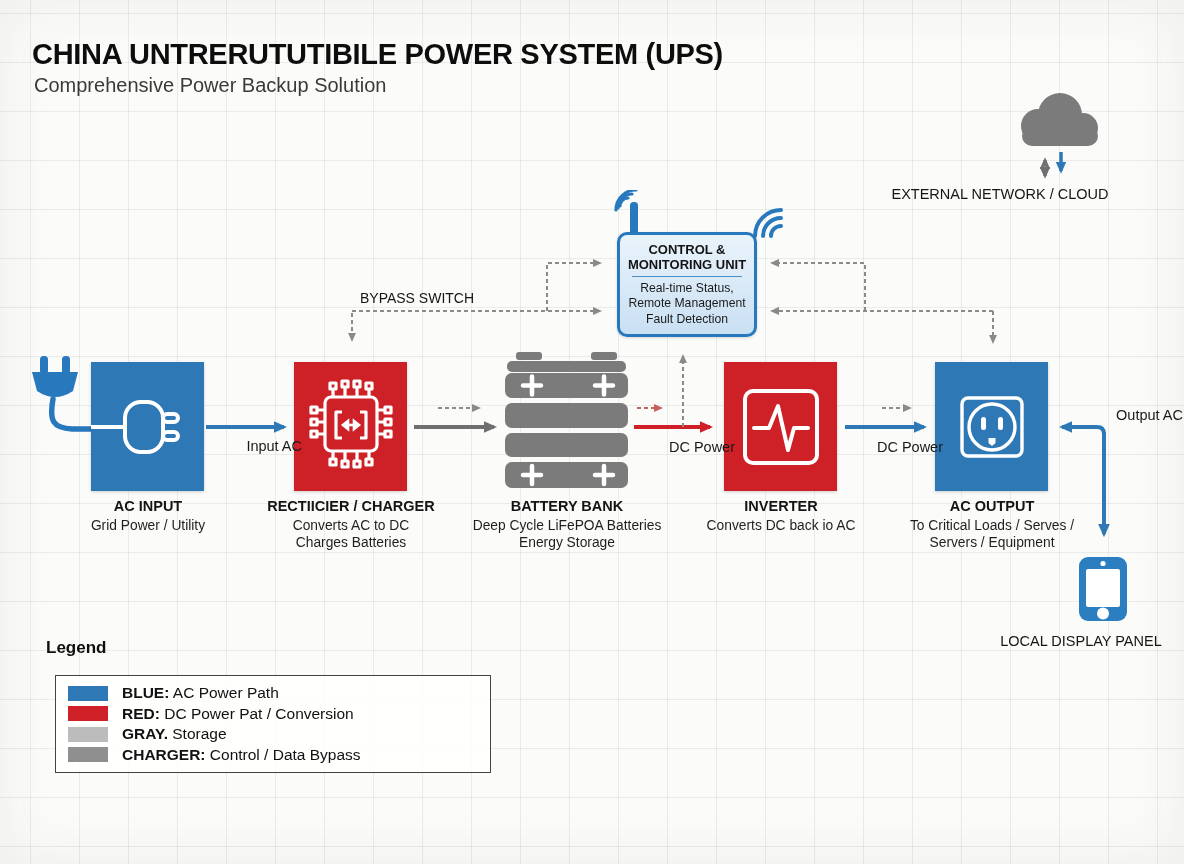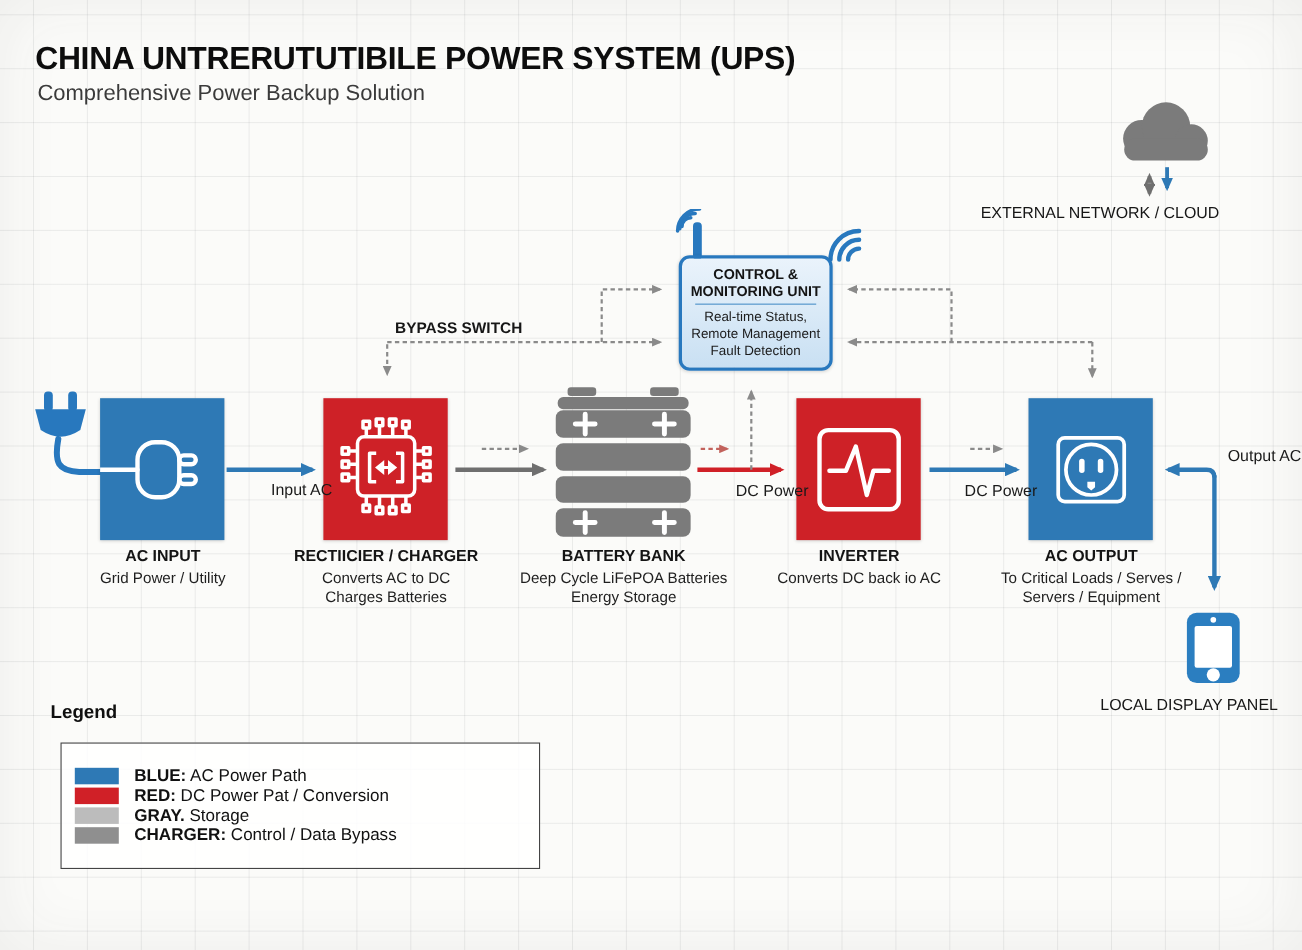--- a/index.html
+++ b/index.html
@@ -33,27 +33,27 @@
   .control-box{
     left:617px;top:232px;width:140px;height:105px;border:3px solid #2878BE;border-radius:10px;
     background:linear-gradient(180deg,#EAF3FB 0%,#C9E0F3 100%);
     box-sizing:border-box;text-align:center;box-shadow:0 1px 3px rgba(0,0,0,0.15);
   }
   .control-title{font-size:13px;font-weight:700;line-height:15px;margin-top:7px;color:#141414;}
   .control-divider{border:none;border-top:1.5px solid #4a90c8;margin:4px 12px 4px 12px;}
   .control-body{font-size:12.2px;line-height:15.3px;color:#1b1b1b;}
   
   .cloud-label{left:890px;top:186px;width:220px;text-align:center;font-size:14.5px;font-weight:500;color:#161616;}
-  .bypass-label{left:352px;top:290px;width:130px;text-align:center;font-size:14px;font-weight:700;color:#161616;}
+  .bypass-label{left:352px;top:290px;width:130px;text-align:center;font-size:14px;font-weight:400;color:#161616;}
   .display-label{left:981px;top:633px;width:200px;text-align:center;font-size:14.5px;font-weight:500;color:#161616;}
   
   .legend-heading{left:46px;top:638px;font-size:17px;font-weight:600;color:#0f0f0f;text-align:center;}
   .legend-box{
-    left:55px;top:675px;width:436px;height:115px;border:1.5px solid #444;background:rgba(255,255,255,0.85);
-    box-sizing:border-box;display:flex;flex-direction:column;justify-content:center;padding:8px 12px;
+    left:55px;top:675px;width:436px;height:98px;border:1.5px solid #444;background:rgba(255,255,255,0.85);
+    box-sizing:border-box;display:flex;flex-direction:column;justify-content:space-between;padding:8px 12px;
   }
   .legend-row{display:flex;align-items:center;gap:14px;}
   .legend-swatch{width:40px;height:15px;flex:0 0 40px;}
   .legend-text{font-size:15.5px;color:#111;}
   .legend-name{font-weight:700;}
   svg{display:block;}
   .overlay{left:0;top:0;pointer-events:none;}
 </style>
 </head>
 <body>

